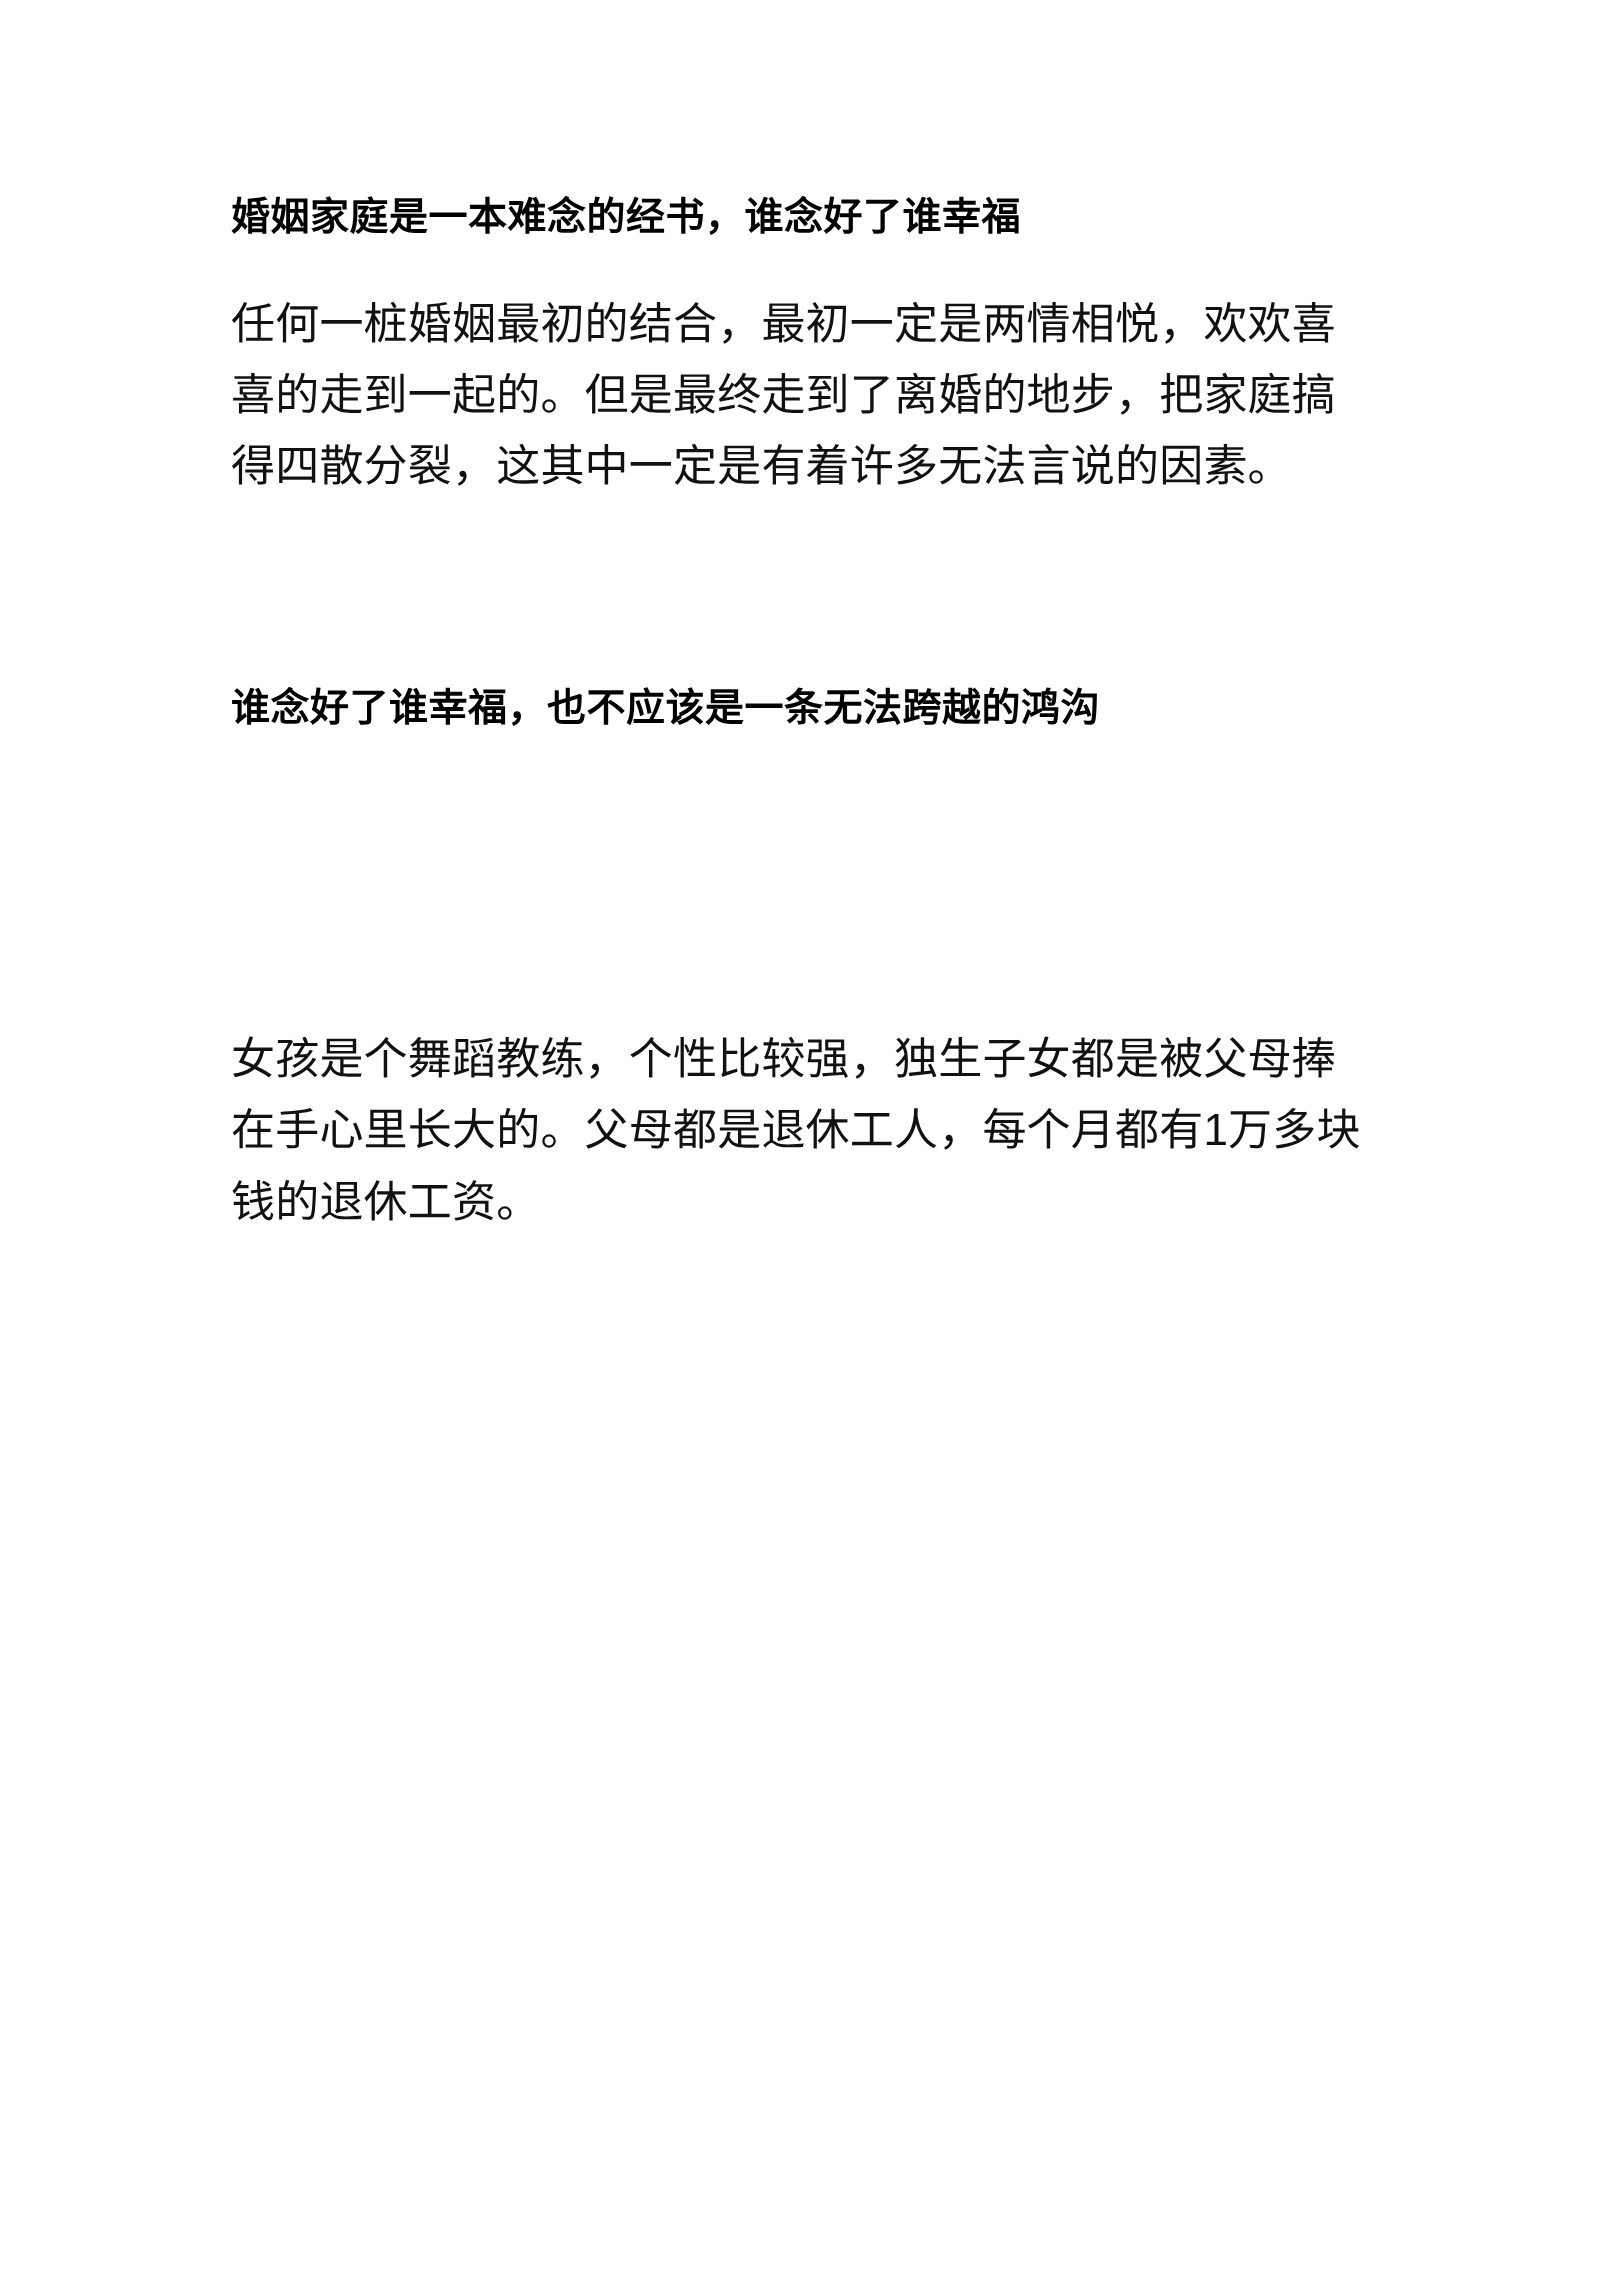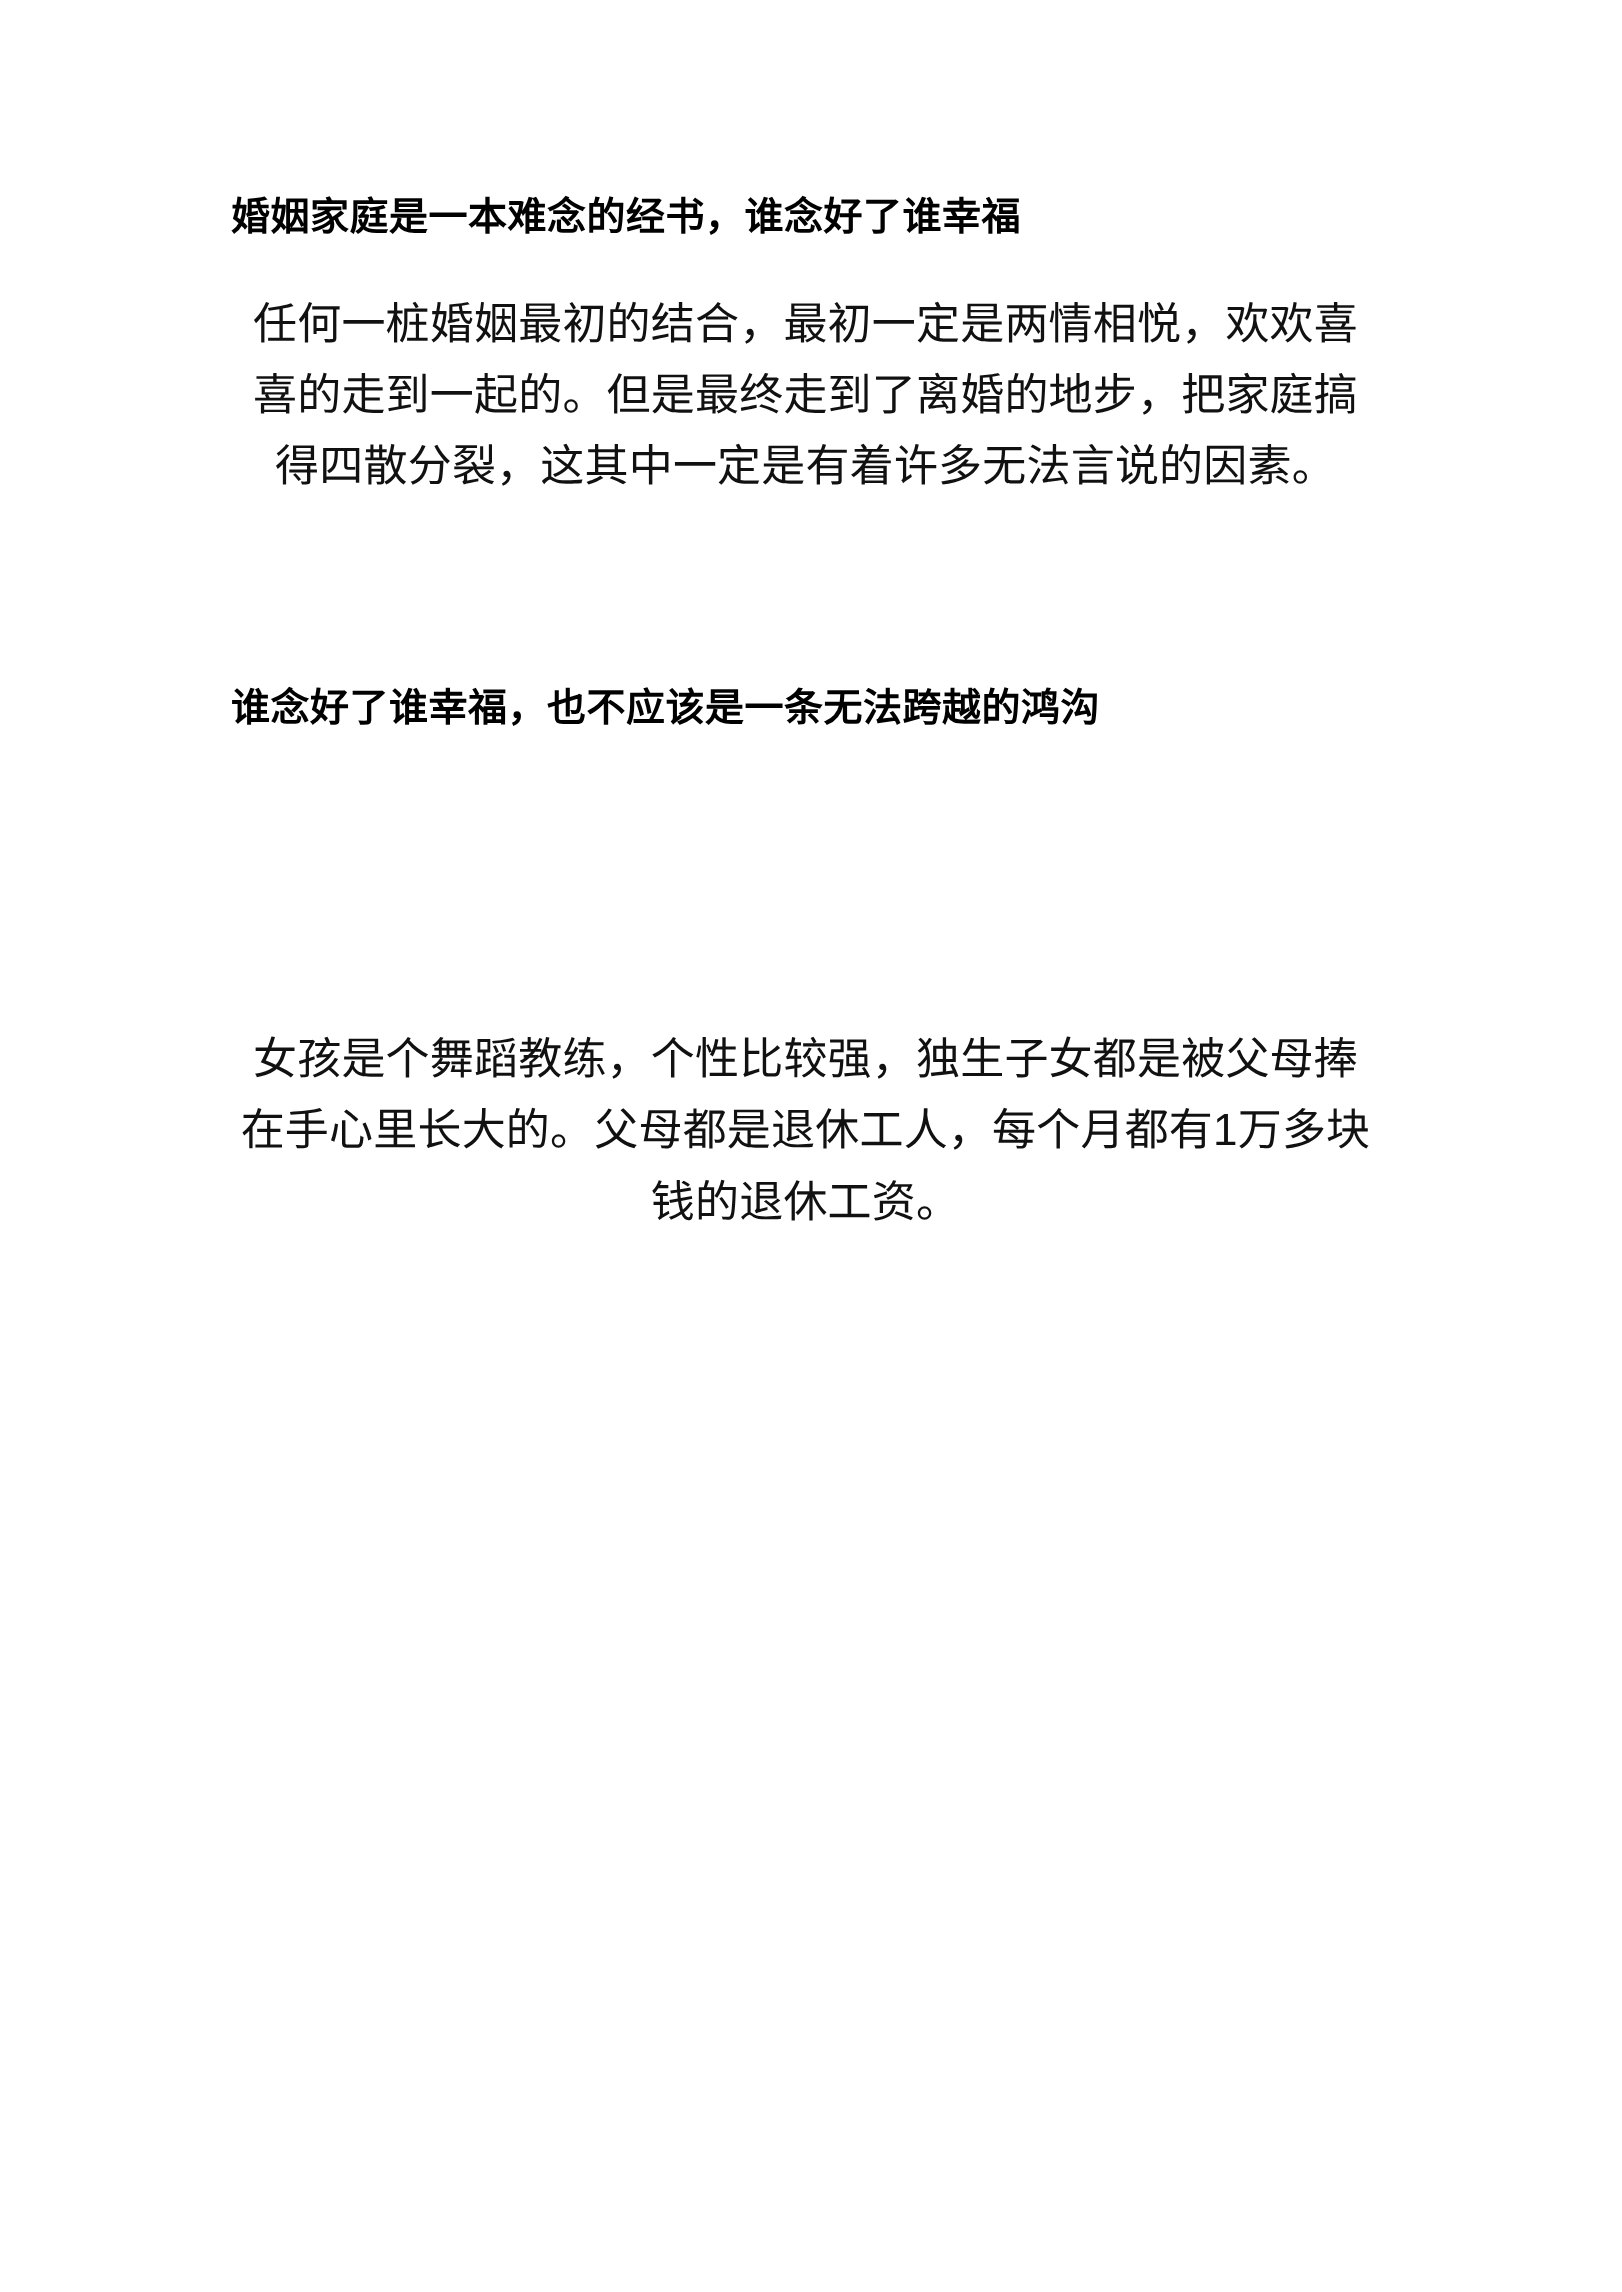--- a/index.html
+++ b/index.html
@@ -41,21 +41,21 @@
   }
 
   
   .para {
     font-size: 44px;
     font-weight: 400;
     line-height: 1.62;
     letter-spacing: 0.2px;
     margin: 0;
     color: #111111;
-    text-align: center;
+    text-align: left;
     word-break: break-all;
   }
 
   
   .gap-sm   { height: 45px; }
   .gap-md   { height: 71px; }
   .gap-lg   { height: 147px; }
   .gap-xl   { height: 182px; }
 </style>
 </head>

